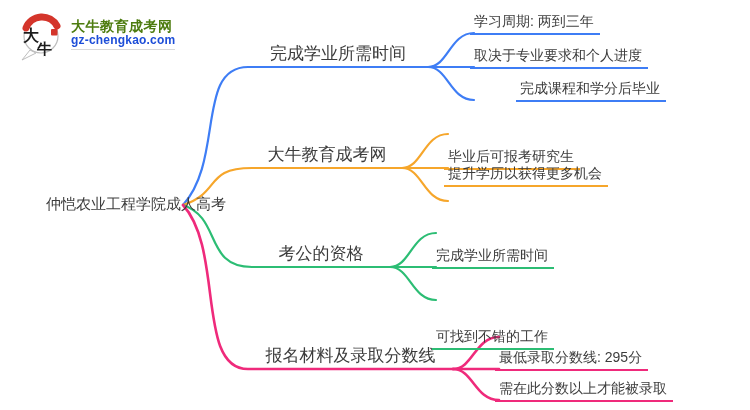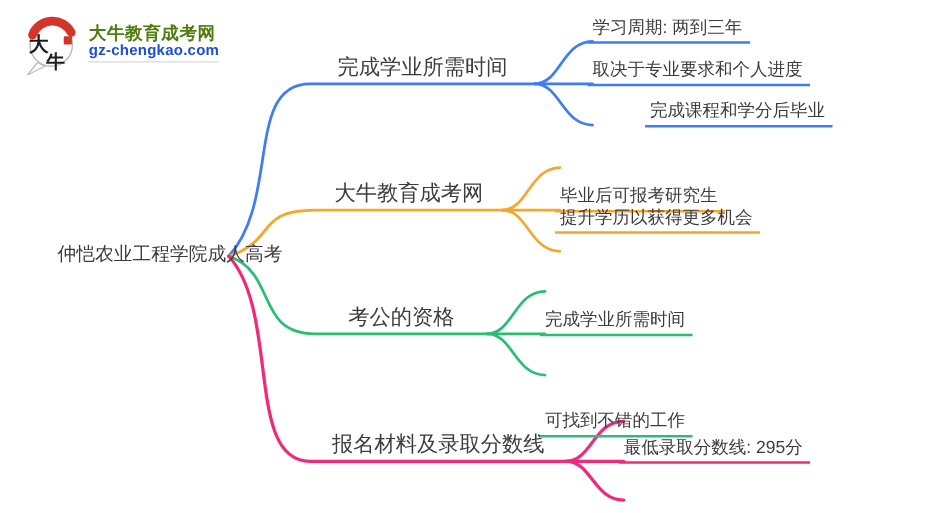--- a/index.html
+++ b/index.html
@@ -90,14 +90,15 @@
   <div class="node sub s12" style="border-bottom-color: rgb(62, 125, 245);">取决于专业要求和个人进度</div>
   <div class="node sub s13" style="border-bottom-color: rgb(62, 125, 245); margin-left: 46px;">完成课程和学分后毕业</div>
 
   <div class="node sub s22" style="border-bottom-color: rgb(246, 166, 43);">毕业后可报考研究生</div>
   <div class="node sub s23" style="border-bottom-color: rgb(246, 166, 43);">提升学历以获得更多机会</div>
 
   <div class="node sub s32" style="border-bottom-color: rgb(44, 189, 116);">完成学业所需时间</div>
   <div class="node sub s33" style="border-bottom-color: rgb(44, 189, 116);">可找到不错的工作</div>
 
   <div class="node sub s42" style="border-bottom-color: rgb(239, 42, 123);">最低录取分数线: 295分</div>
+  <div class="node sub s43" style="border-bottom-color: rgb(239, 42, 123);">需在此分数以上才能被录取</div>
 
 </div>
 
 </body></html>

